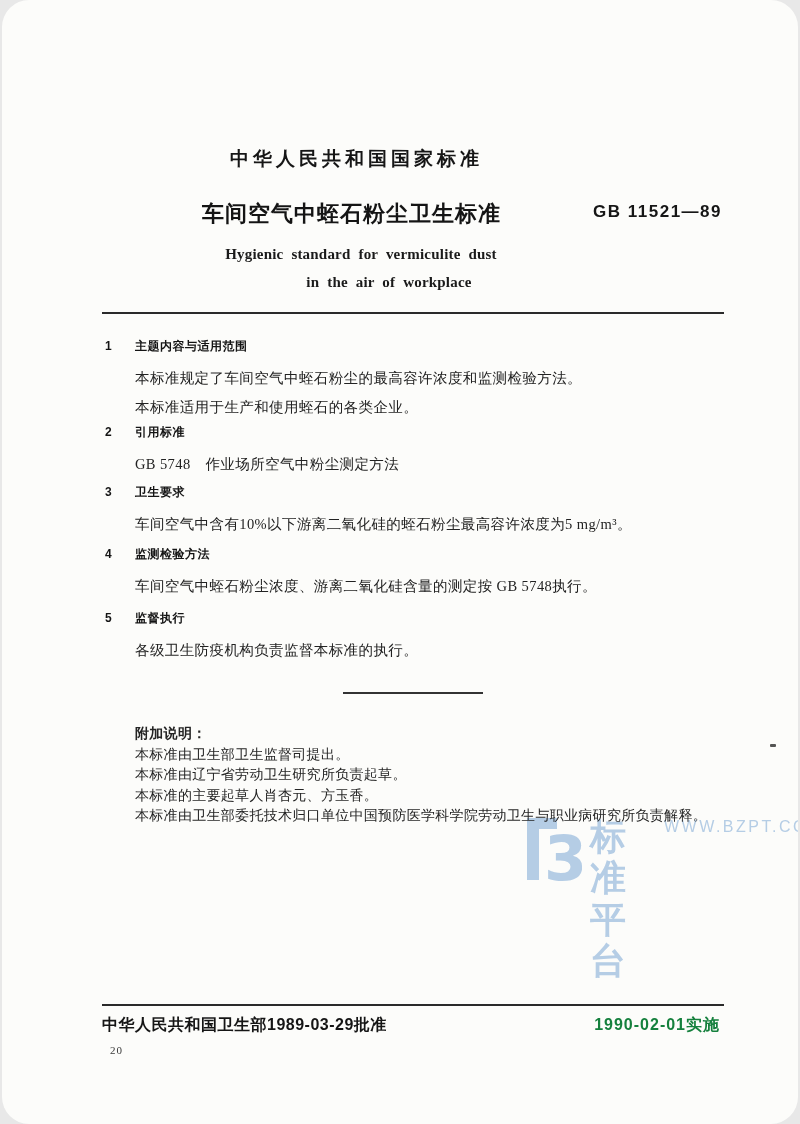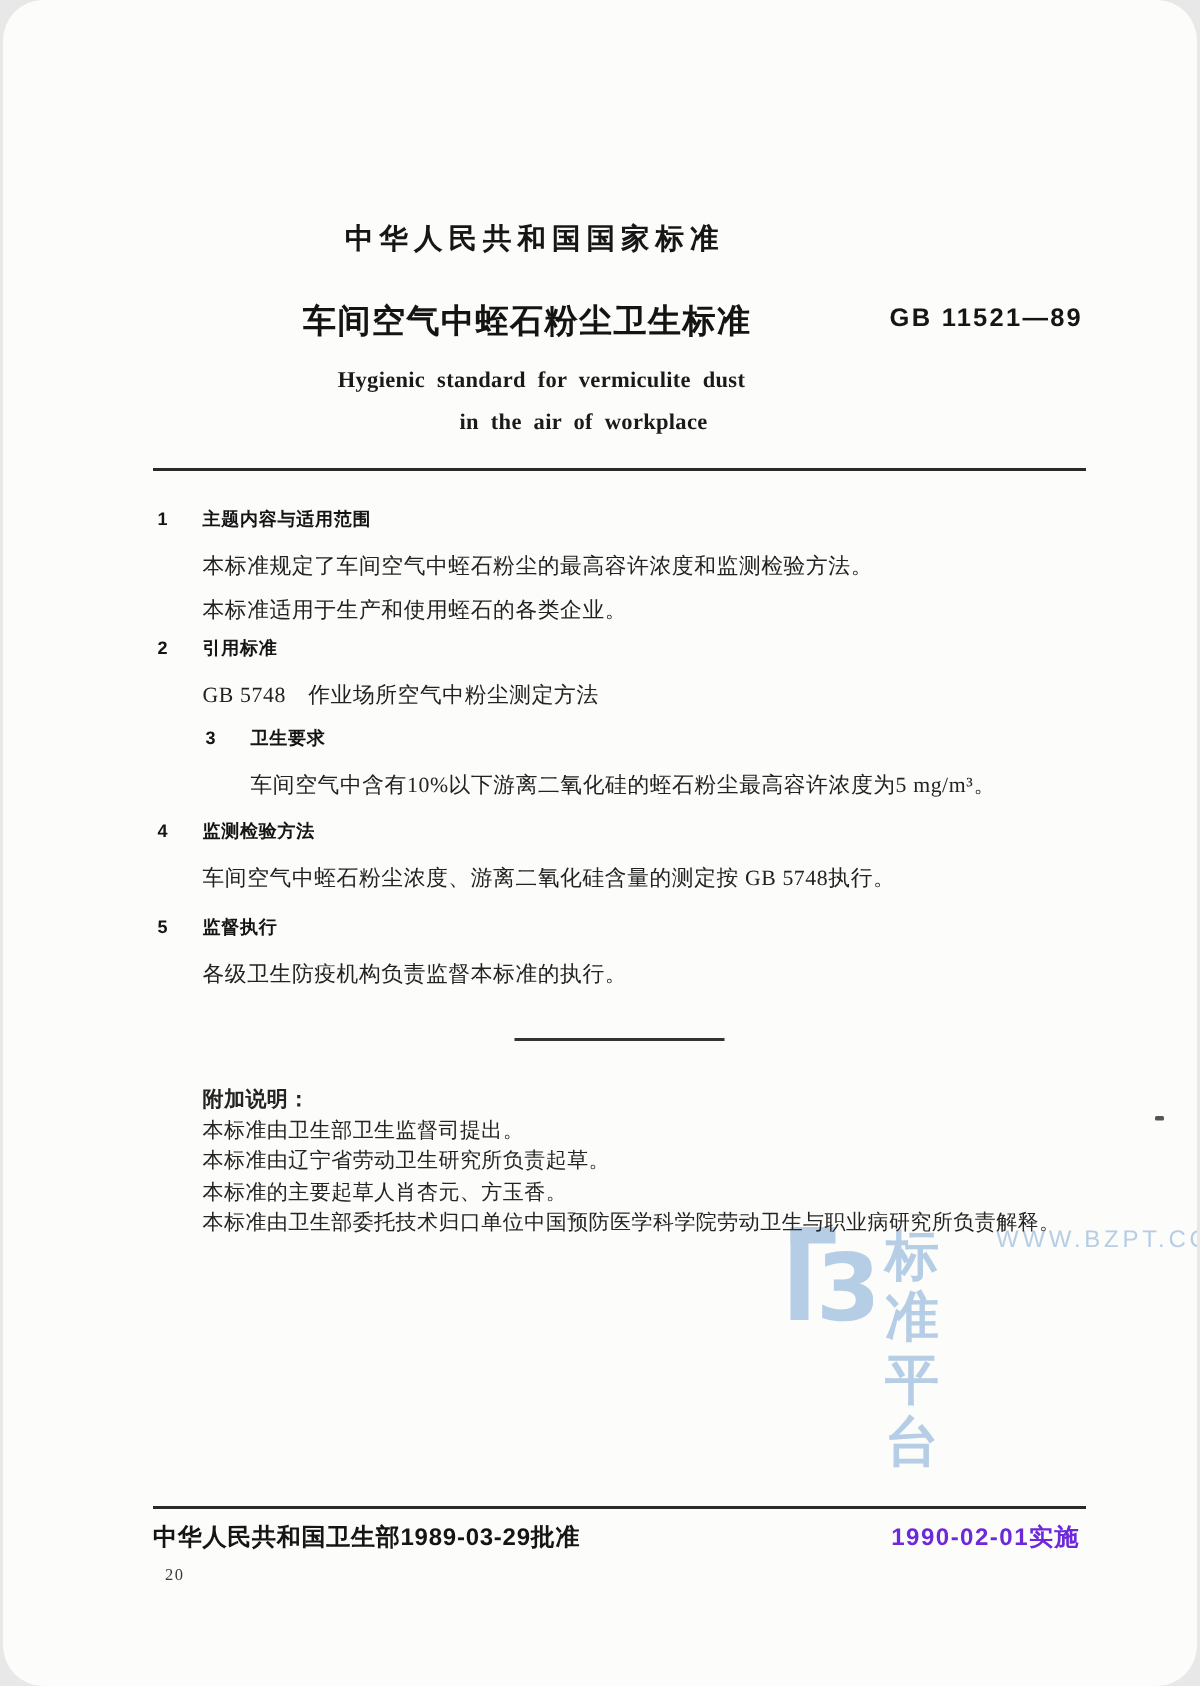--- a/index.html
+++ b/index.html
@@ -49,21 +49,21 @@
     font-family:Liberation Sans, sans-serif;
     font-weight:bold;font-size:12px;color:#141414;
     margin:0 0 12px 0;letter-spacing:.5px;
   }
   .sec-head .sec-num{display:inline-block;width:30px;font-weight:bold;}
   .sec p{
     margin:0 0 6px 0;padding-left:30px;
     font-size:14.5px;line-height:23px;letter-spacing:.4px;color:#222;
     white-space:nowrap;
   }
-  .s1{top:338px;} .s2{top:424px;} .s3{top:484px;margin-left:32px;} .s4{top:546px;} .s5{top:610px;}
+  .s1{top:338px;} .s2{top:424px;} .s3{top:484px;} .s4{top:546px;} .s5{top:610px;}
   
   .mid-rule{
     position:absolute;top:692px;left:341px;width:140px;height:2px;
     background:#333;border:none;margin:0;
   }
   
   .notes{position:absolute;left:133px;top:724px;width:600px;z-index:2;}
   .notes-label{
     font-family:Liberation Mono, monospace;
     font-weight:bold;font-size:15px;color:#161616;margin:0 0 6px 0;
@@ -94,21 +94,21 @@
     background:#2a2a2a;border:none;margin:0;
   }
   .footer-approved{
     position:absolute;top:1015px;left:100px;
     font-family:"Liberation Sans","DejaVu Sans",sans-serif;
     font-weight:bold;font-size:16px;letter-spacing:.5px;color:#151515;
   }
   .footer-implemented{
     position:absolute;top:1015px;right:78px;
     font-family:"Liberation Sans","DejaVu Sans",sans-serif;
-    font-weight:bold;font-size:16px;letter-spacing:1px;color:#6d28d9;
+    font-weight:bold;font-size:16px;letter-spacing:1px;color:#15803d;
   }
   .page-number{
     position:absolute;top:1044px;left:108px;
     font-size:11px;color:#3a3a3a;letter-spacing:1px;
   }
   .scan-speck{
     position:absolute;width:6px;height:3px;background:#2b2b2b;border-radius:1px;opacity:.8;
   }
 </style>
 </head>

